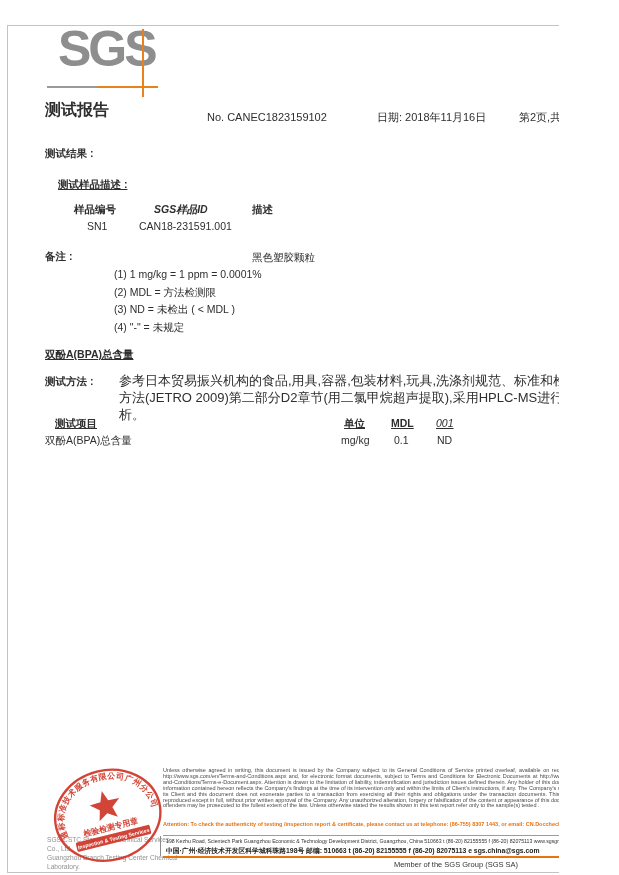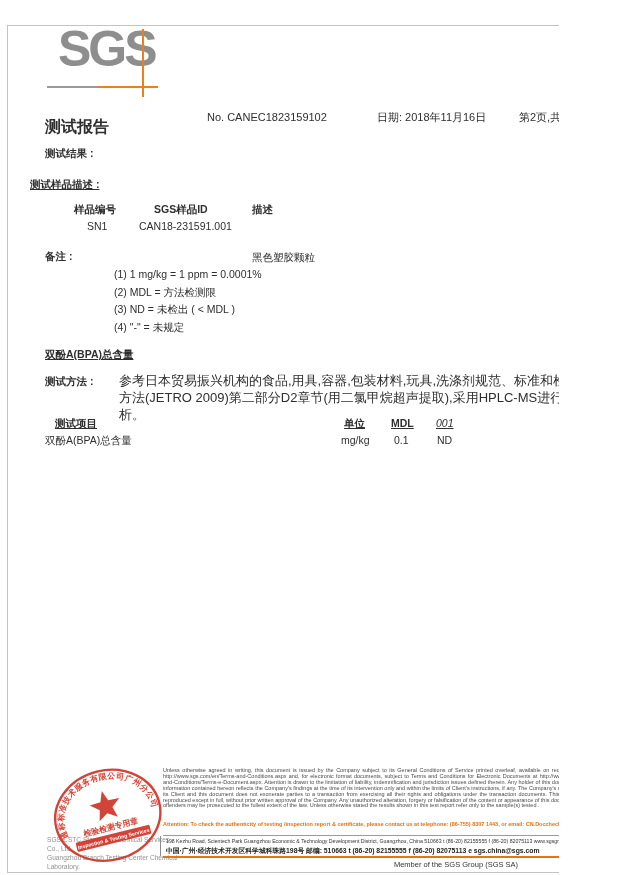--- a/index.html
+++ b/index.html
@@ -35,30 +35,30 @@
 <body>
 
 <div class="page">
   <div class="frame"></div>
 
   <div class="logo">SGS</div>
   <div class="line" style="left:47px;top:86px;width:50px;height:2px;background:#9a9a9a;"></div>
   <div class="line" style="left:97px;top:86px;width:61px;height:2px;background:#e8821e;"></div>
   <div class="line" style="left:142px;top:29px;width:2px;height:68px;background:#e8821e;"></div>
 
-  <div class="t b title" style="left:45px;top:117px;">测试报告</div>
+  <div class="t b title" style="left:45px;top:100px;">测试报告</div>
   <div class="t fs11" style="left:207px;top:111px;">No. CANEC1823159102</div>
   <div class="t fs11" style="left:377px;top:111px;">日期: 2018年11月16日</div>
   <div class="t fs11" style="left:519px;top:111px;">第2页,共3页</div>
 
   <div class="t b fs10" style="left:45px;top:147px;">测试结果 :</div>
 
-  <div class="t b fs10 u" style="left:30px;top:178px;text-decoration:underline;">测试样品描述 :</div>
+  <div class="t b fs10 u" style="left:58px;top:178px;text-decoration:underline;">测试样品描述 :</div>
   <div class="t b fs10" style="left:74px;top:203px;">样品编号</div>
-  <div class="t b fs10" style="left:154px;top:203px;">SGS样品ID</div>
+  <div class="t b fs10" style="left:154px;top:203px;font-style:italic;">SGS样品ID</div>
   <div class="t b fs10" style="left:252px;top:203px;">描述</div>
   <div class="t fs10" style="left:87px;top:220px;">SN1</div>
   <div class="t fs10" style="left:139px;top:220px;">CAN18-231591.001</div>
   <div class="t fs10" style="left:252px;top:220px;margin-top:31px;">黑色塑胶颗粒</div>
 
   <div class="t b fs10" style="left:45px;top:250px;">备注 :</div>
   <div class="notes">
     <div>(1) 1 mg/kg = 1 ppm = 0.0001%</div>
     <div>(2) MDL = 方法检测限</div>
     <div>(3) ND = 未检出 ( &lt; MDL )</div>

